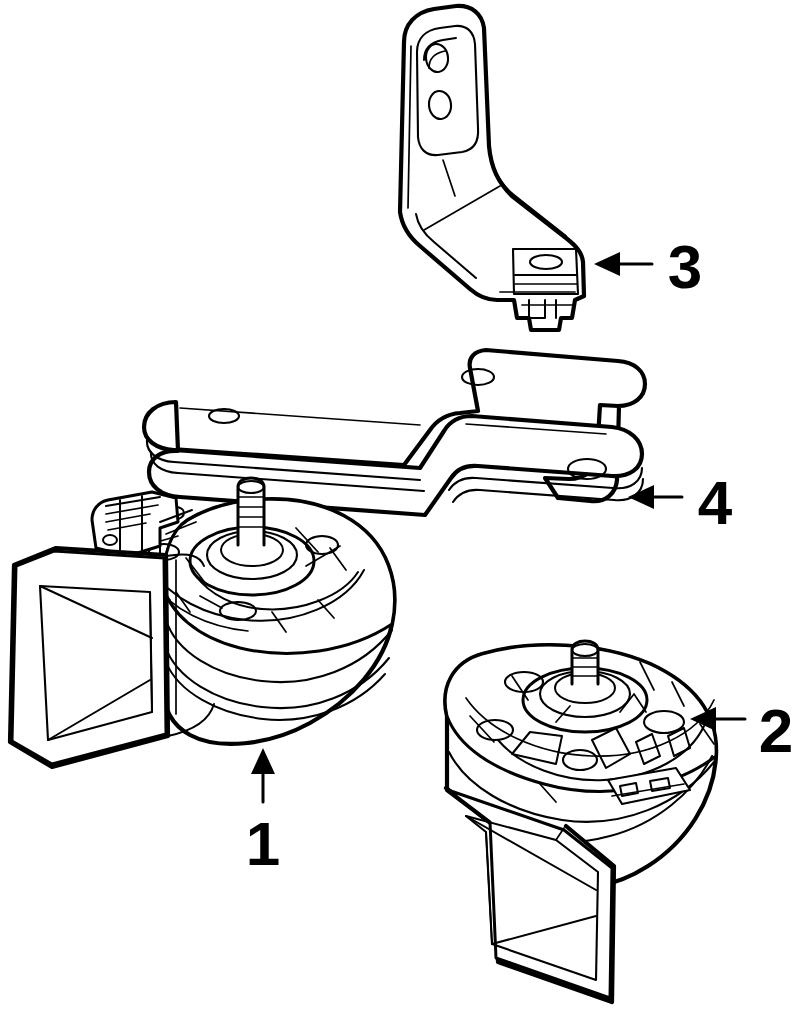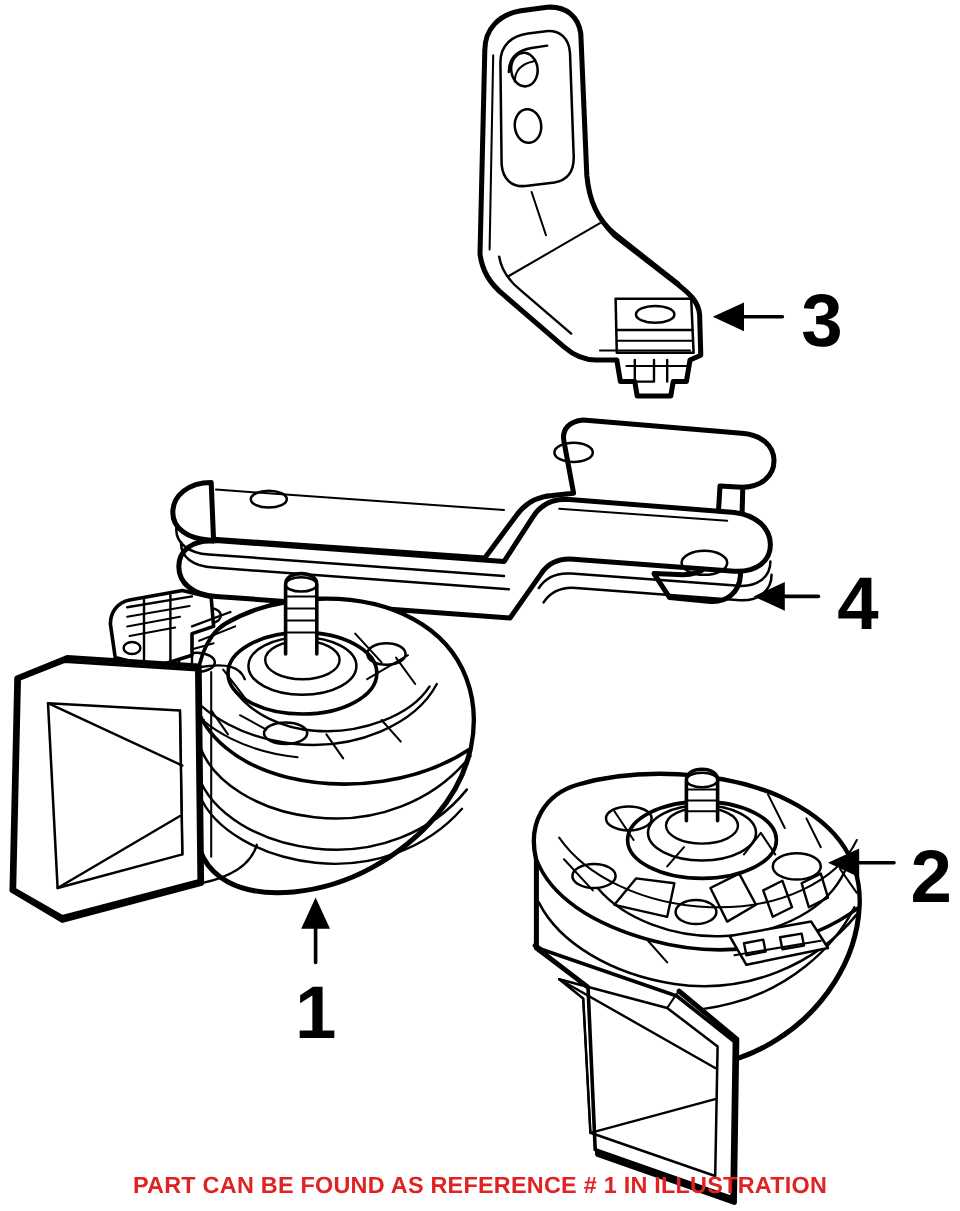--- a/index.html
+++ b/index.html
@@ -316,15 +316,14 @@
     </g>
 
     <g>
       <line class="ln outline-mid" x1="745" y1="719" x2="710" y2="719"></line>
       <polygon class="solidblk" points="690,719 716,707 716,731"></polygon>
     </g>
     <text class="callout-num" x="776" y="752" text-anchor="middle">2</text>
 
   </svg>
 
-  <div class="footer-note">PART CAN BE FOUND AS REFERENCE # 1 IN ILLUSTRATION</div>
 
 </div>
 
 </body></html>

